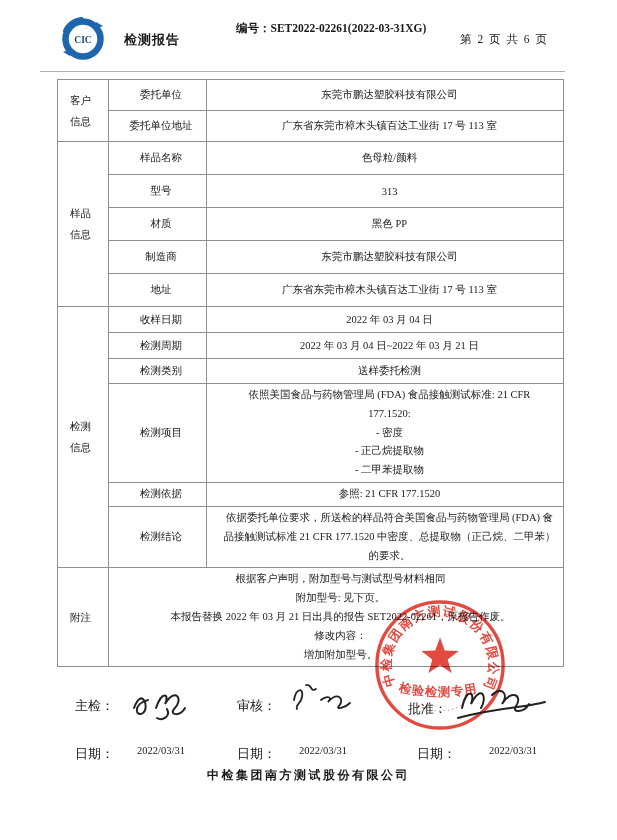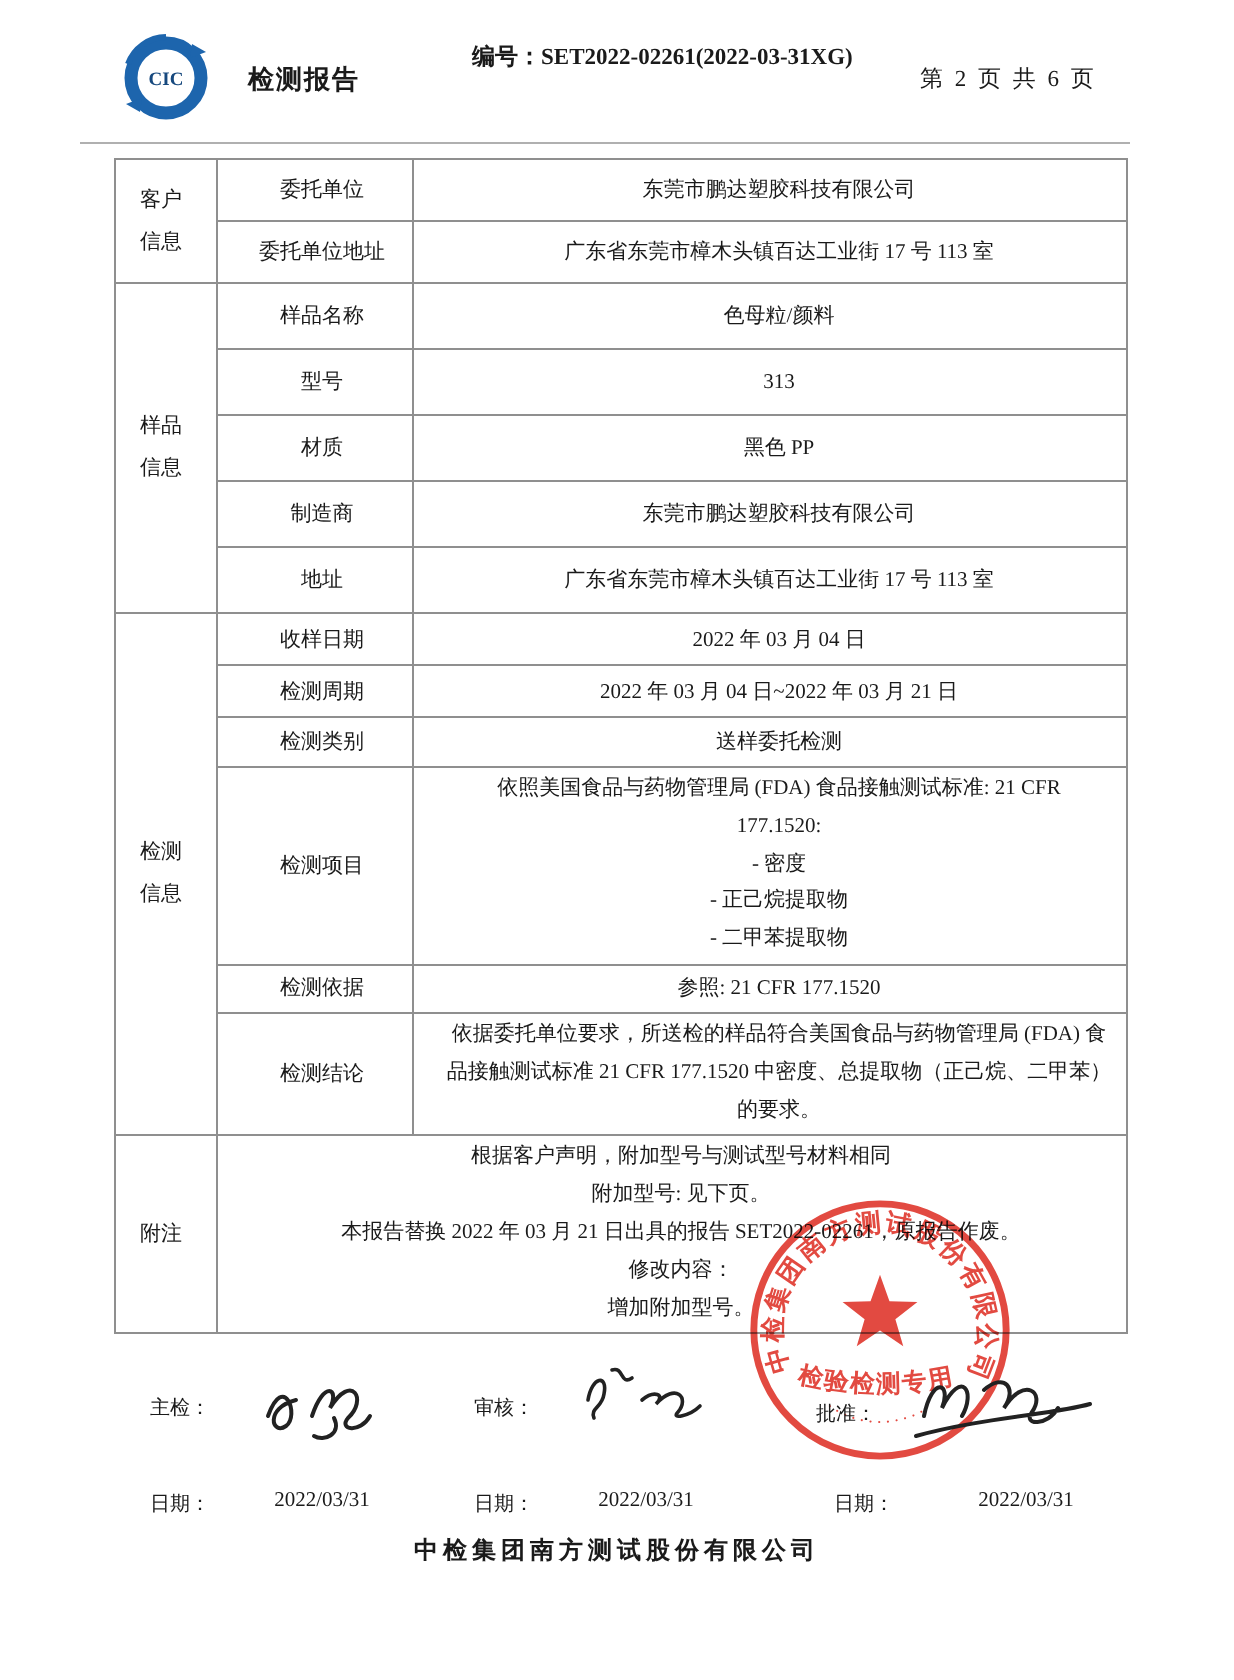--- a/index.html
+++ b/index.html
@@ -28,21 +28,21 @@
   }
   .sec-inner{width:26px;margin:0 auto;word-break:break-all;line-height:21px;text-align:left;}
   .rpt-table td.val{padding-left:15px;margin-left:44px;}
   .ml{white-space:pre-line;line-height:18.8px;vertical-align:middle;}
   .h31{height:31px}.h33{height:33px}.h26{height:26px}.h25{height:25px}
   .h93{height:93px}.h24{height:24px}.h49{height:49px}.h92{height:92px}
   
   .stamp{position:absolute;left:371px;top:596px;width:138px;height:138px;
     mix-blend-mode:multiply;opacity:.92;}
   
-  .sig-label{position:absolute;font-size:10px;color:#1a1a1a;}
+  .sig-label{position:absolute;font-size:13px;color:#1a1a1a;}
   .sig-svg{position:absolute;}
   .date-val{position:absolute;font-size:10.5px;}
   
   .ft-company{position:absolute;left:0;top:767px;width:617px;text-align:center;
     font-size:12px;font-weight:bold;letter-spacing:2.5px;}
   .ft-line{position:absolute;left:0;width:617px;text-align:center;font-size:10.5px;}
   .ft-line a{color:#0000cc;text-decoration:underline;}
 </style>
 </head>
 <body>

